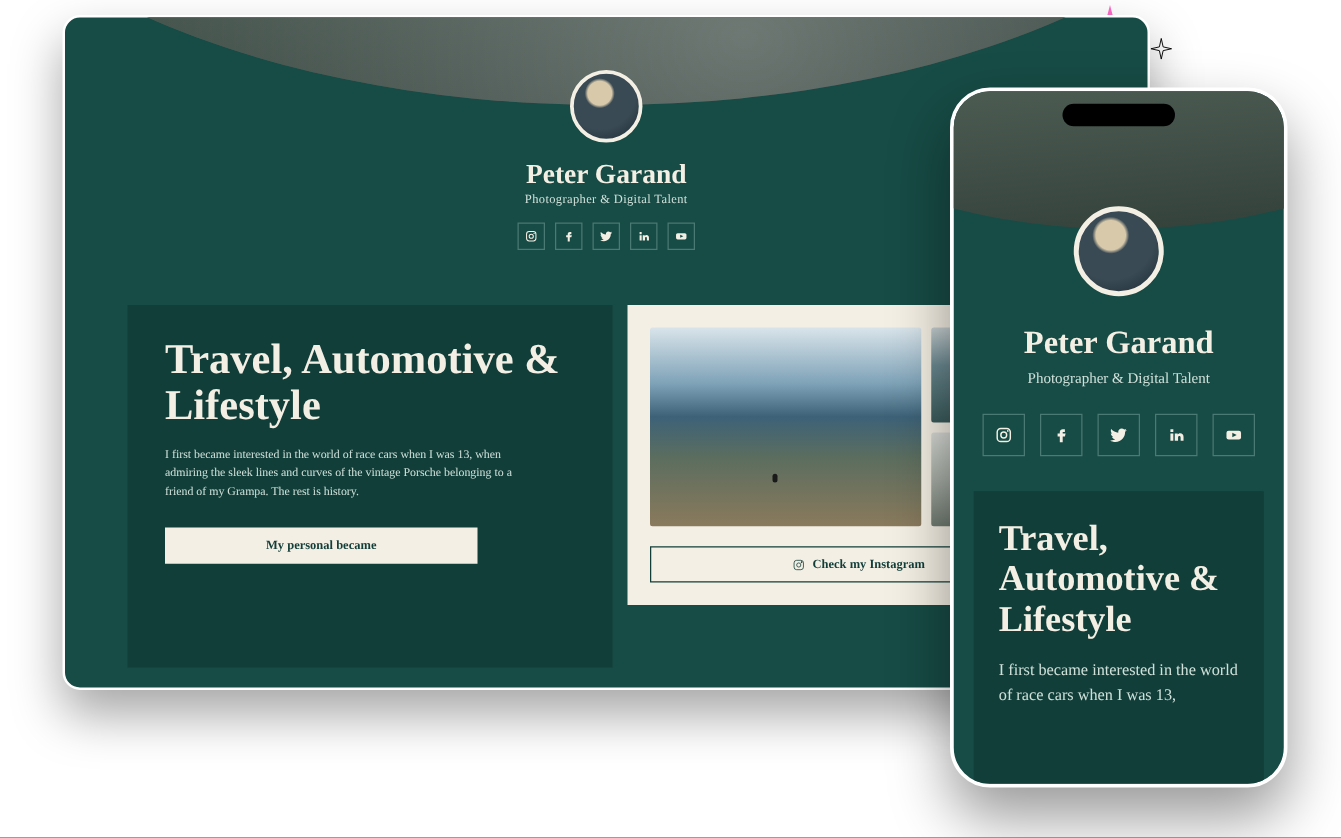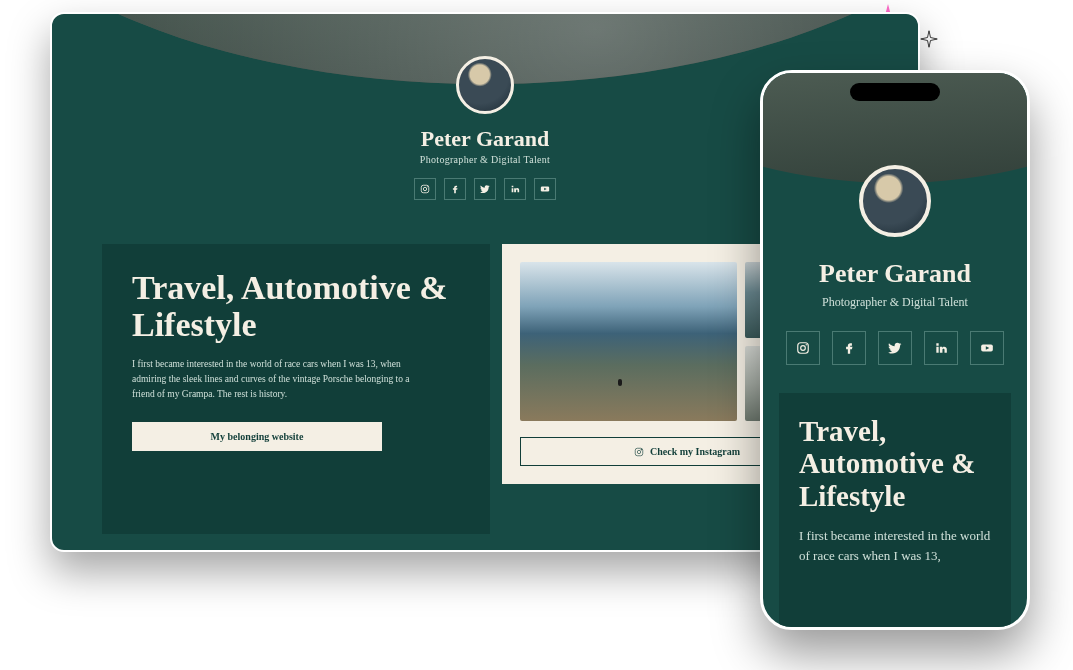--- a/index.html
+++ b/index.html
@@ -301,21 +301,21 @@
         <svg viewBox="0 0 24 24">
           <rect x="2" y="6" width="20" height="12" rx="3"></rect>
           <path fill="#174b45" d="M10 9l6 3-6 3z"></path>
         </svg>
       </div>
   </div>
 
   <div class="panel-left">
     <h2>Travel, Automotive &amp; Lifestyle</h2>
     <p>I first became interested in the world of race cars when I was 13, when admiring the sleek lines and curves of the vintage Porsche belonging to a friend of my Grampa. The rest is history.</p>
-    <div class="cta-btn">My belonging website</div>
+    <div class="cta-btn">My personal became</div>
   </div>
 
   <div class="panel-right">
     <div class="gallery">
       <div class="g-large"></div>
       <div class="g-small1"></div>
       <div class="g-small2"></div>
     </div>
     <div class="cta-outline">
       <svg viewBox="0 0 24 24">

